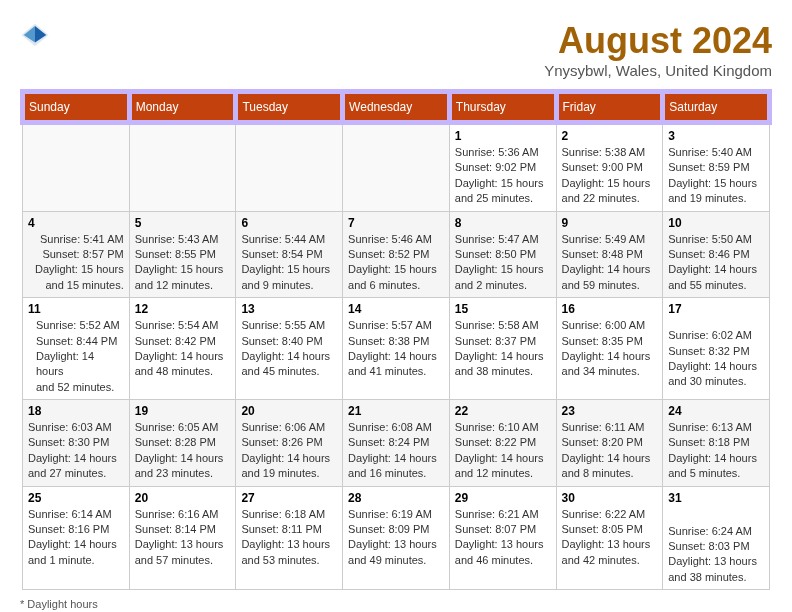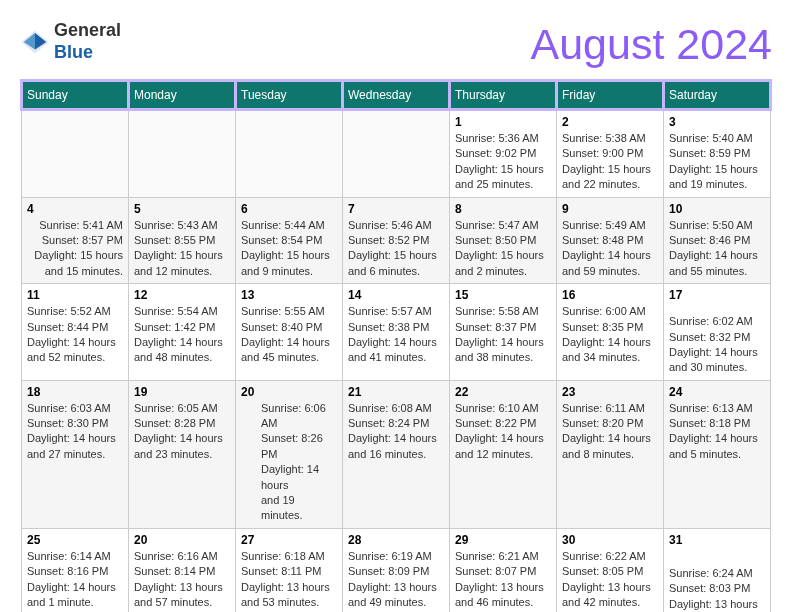--- a/index.html
+++ b/index.html
@@ -29,41 +29,41 @@
     .logo-text .general { color: #333; }
     .logo-text .blue { color: #1a5fa8; }
     .logo-icon {
       width: 30px;
       height: 30px;
     }
     .title-area {
       text-align: right;
     }
     .month-title {
-      font-size: 43px;
-      color: #8b5cf6;
-      font-weight: normal;
+      font-size: 36px;
+      color: #a16207;
+      font-weight: bold;
     }
     .location {
       font-size: 15px;
       color: #555;
     }
     .calendar {
       width: 100%;
       border-collapse: collapse;
       font-size: 11px;
     }
     .calendar th {
-      background-color: #0f766e;
+      background-color: #c2410c;
       color: white;
       padding: 6px 4px;
       text-align: left;
       font-size: 12px;
       font-weight: normal;
-      border: 3px solid #c4b5fd;
+      border: 5px solid #c4b5fd;
     }
     .calendar td {
       border: 1px solid #ccc;
       padding: 4px 5px;
       vertical-align: top;
       width: calc(100% / 7);
       height: 80px;
       background: #fff;
     }
     .calendar tr:nth-child(even) td {
@@ -90,27 +90,24 @@
 </head>
 <body>
 
 <div class="header-area">
   <div class="logo">
     <svg class="logo-icon" viewBox="0 0 40 40">
       <polygon points="20,5 38,20 20,35 2,20" fill="#1a5fa8" opacity="0.15"></polygon>
       <polygon points="20,8 35,20 20,30" fill="#1a5fa8"></polygon>
       <polygon points="20,8 5,20 20,30" fill="#5599cc"></polygon>
     </svg>
-    <div class="logo-text">
-      <span class="general">General</span><br>
-      <span class="blue">Blue</span>
-    </div>
   </div>
   <div class="title-area">
     <div class="month-title">August 2024</div>
+    <div class="location">Ynysybwl, Wales, United Kingdom</div>
   </div>
 </div>
 
 <table class="calendar">
   <thead>
     <tr>
         <th>Sunday</th>
         <th>Monday</th>
         <th>Tuesday</th>
         <th>Wednesday</th>
@@ -194,29 +191,29 @@
           <div class="day-number">10</div>
           <div class="day-info" style="white-space: pre-line;">Sunrise: 5:50 AM
 Sunset: 8:46 PM
 Daylight: 14 hours
 and 55 minutes.</div>
         </td>
       </tr>
       <tr>
         <td>
           <div class="day-number">11</div>
-          <div class="day-info" style="white-space: pre-line;">Sunrise: 5:52 AM
+          <div class="day-info" style="white-space: pre-line; margin-left: 8px;">Sunrise: 5:52 AM
 Sunset: 8:44 PM
 Daylight: 14 hours
 and 52 minutes.</div>
         </td>
         <td>
           <div class="day-number">12</div>
           <div class="day-info" style="white-space: pre-line;">Sunrise: 5:54 AM
-Sunset: 1:42 PM
+Sunset: 8:42 PM
 Daylight: 14 hours
 and 48 minutes.</div>
         </td>
         <td>
           <div class="day-number">13</div>
           <div class="day-info" style="white-space: pre-line;">Sunrise: 5:55 AM
 Sunset: 8:40 PM
 Daylight: 14 hours
 and 45 minutes.</div>
         </td>
@@ -259,21 +256,21 @@
         </td>
         <td>
           <div class="day-number">19</div>
           <div class="day-info" style="white-space: pre-line;">Sunrise: 6:05 AM
 Sunset: 8:28 PM
 Daylight: 14 hours
 and 23 minutes.</div>
         </td>
         <td>
           <div class="day-number">20</div>
-          <div class="day-info" style="white-space: pre-line; margin-left: 20px;">Sunrise: 6:06 AM
+          <div class="day-info" style="white-space: pre-line;">Sunrise: 6:06 AM
 Sunset: 8:26 PM
 Daylight: 14 hours
 and 19 minutes.</div>
         </td>
         <td>
           <div class="day-number">21</div>
           <div class="day-info" style="white-space: pre-line;">Sunrise: 6:08 AM
 Sunset: 8:24 PM
 Daylight: 14 hours
 and 16 minutes.</div>

